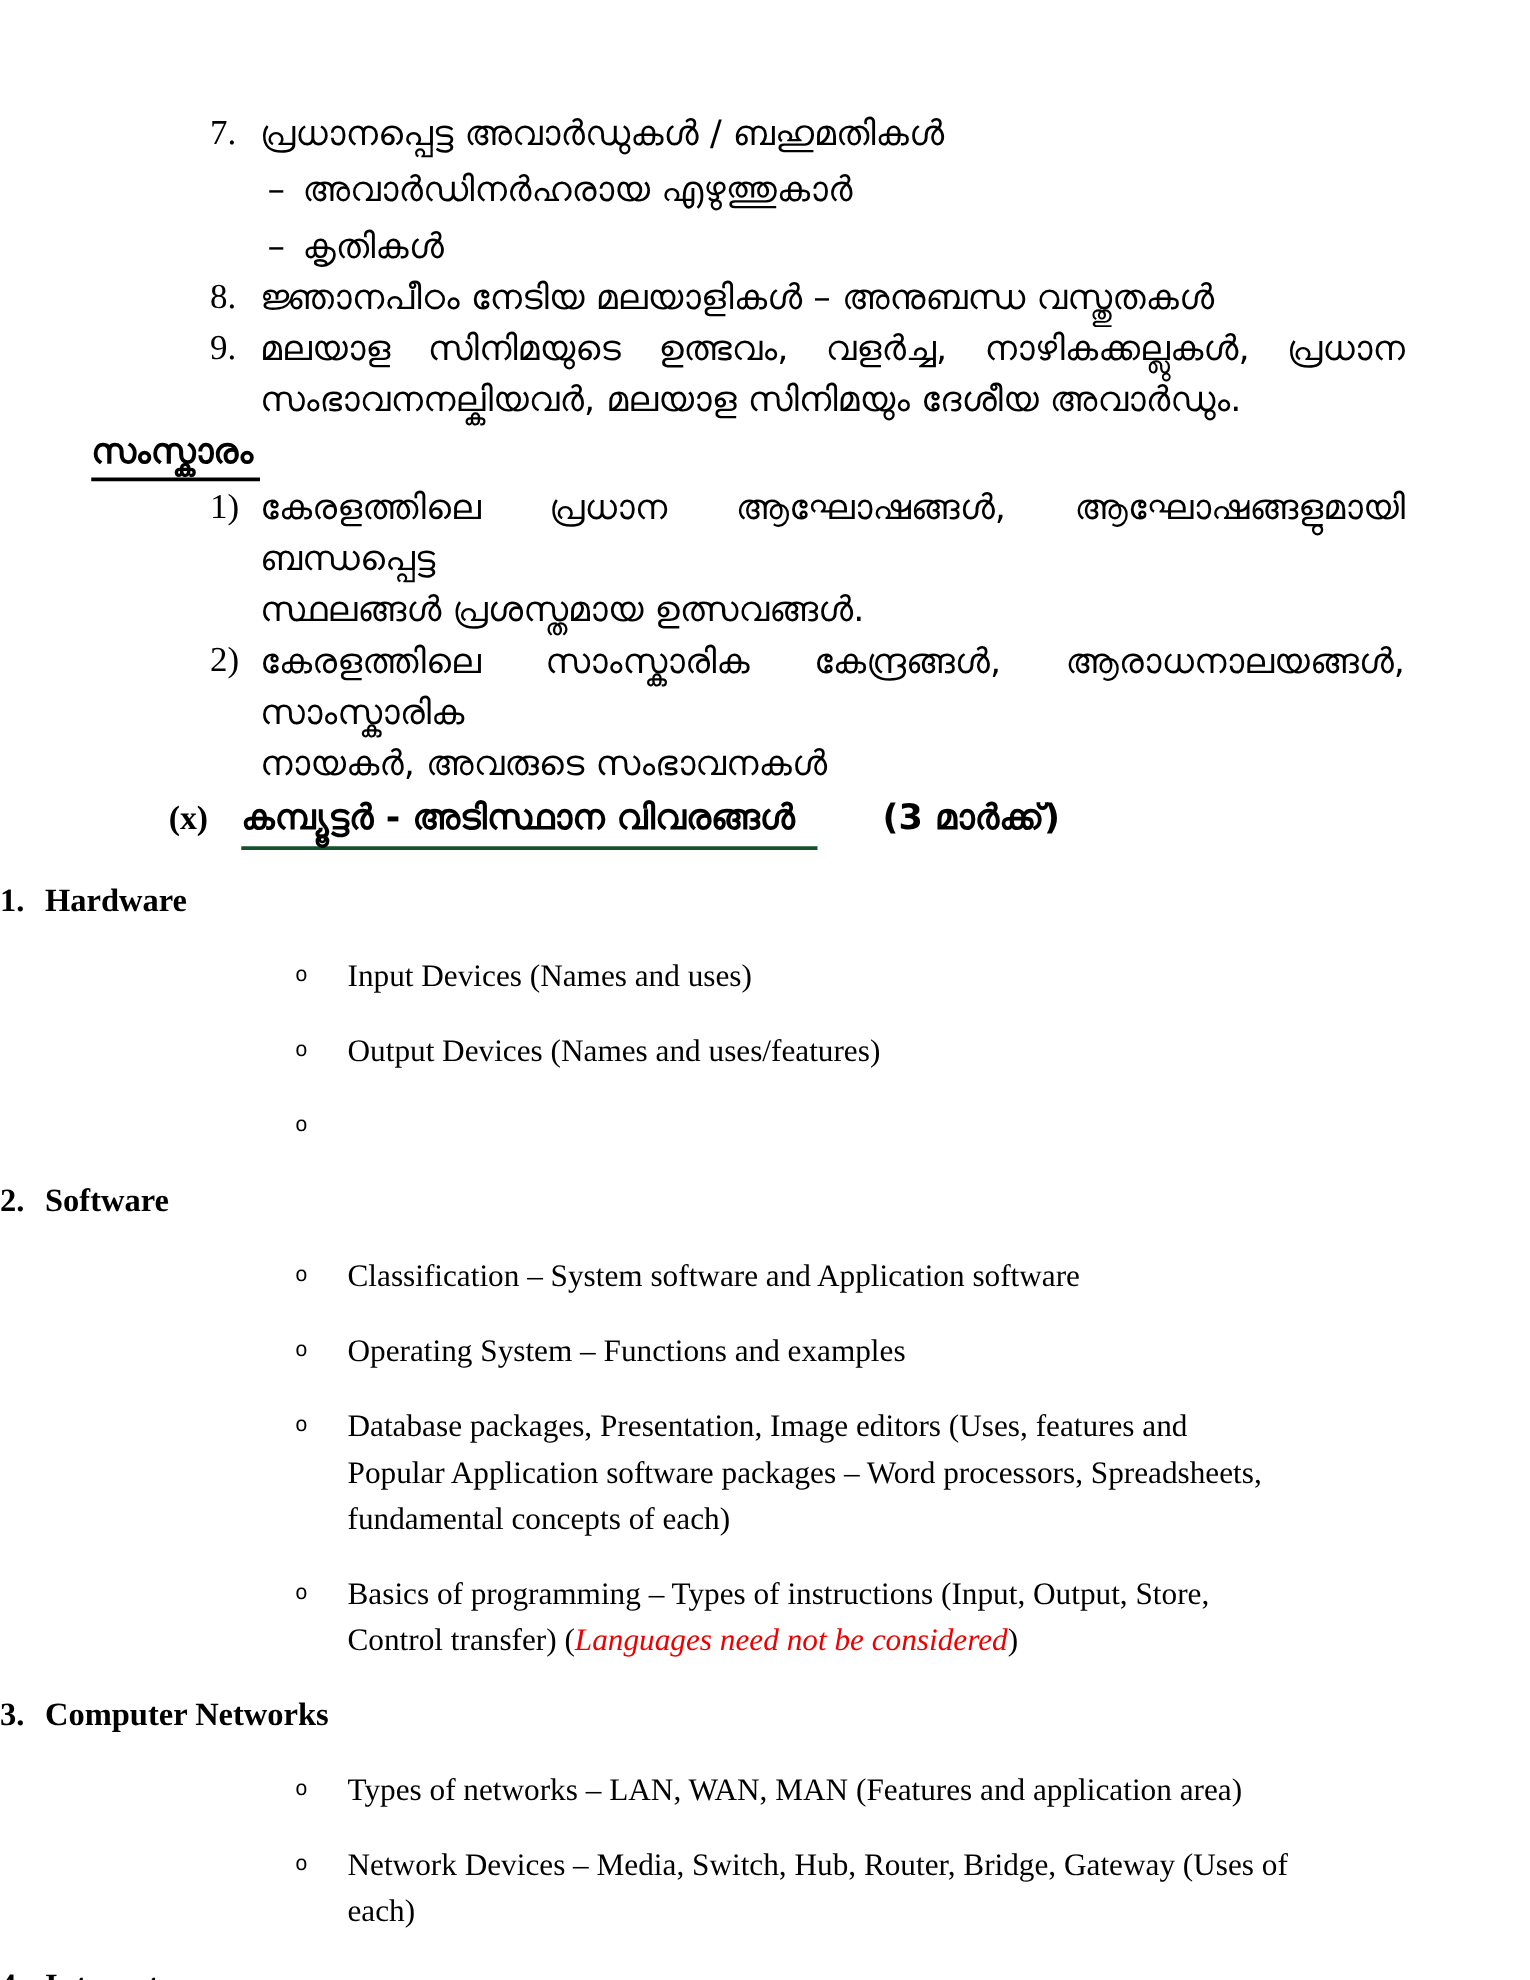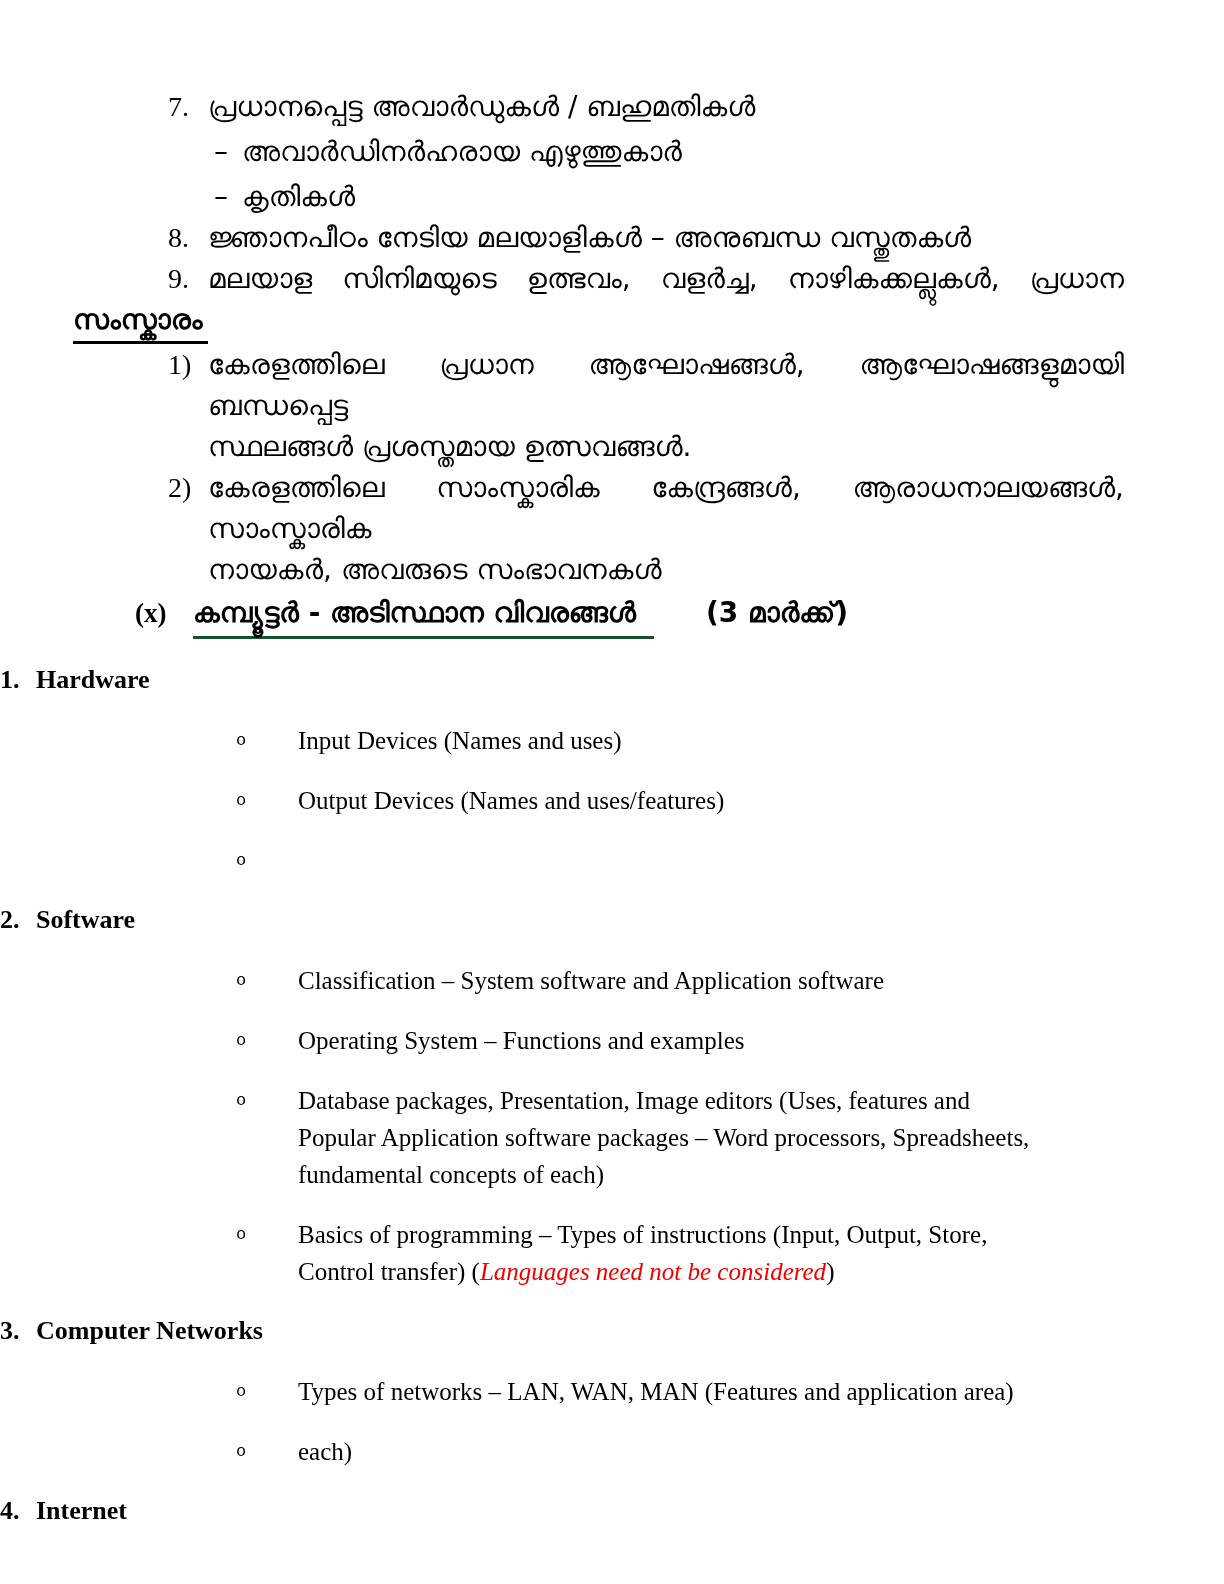--- a/index.html
+++ b/index.html
@@ -71,21 +71,21 @@
   }
   .etopic .tnum { display:inline-block; min-width:36px; }
   .ebullet { display:flex; margin-left:236px; margin-top:23px; }
   .bdot {
     width:42px;
     flex:none;
     font-family:"Liberation Mono", monospace;
     font-size:17px;
     line-height:37px;
   }
-  .btext { max-width:846px;margin-left:20px; }
+  .btext { max-width:846px; }
   .red { color:#ee0000; font-style:italic;text-align:right; }
 </style>
 </head>
 <body>
 
 <div class="page">
 
   <div class="mrow ml">
     <span class="num">7.</span>
     <div class="mtext">പ്രധാനപ്പെട്ട അവാർഡുകൾ / ബഹുമതികൾ</div>
@@ -101,20 +101,21 @@
 
   <div class="mrow ml">
     <span class="num">8.</span>
     <div class="mtext">ജ്ഞാനപീഠം നേടിയ മലയാളികൾ – അനുബന്ധ വസ്തുതകൾ</div>
   </div>
 
   <div class="mrow ml">
     <span class="num">9.</span>
     <div class="mtext">
       <div class="just">മലയാള സിനിമയുടെ ഉത്ഭവം, വളർച്ച, നാഴികക്കല്ലുകൾ, പ്രധാന</div>
+      <div>സംഭാവനനല്കിയവർ, മലയാള സിനിമയും ദേശീയ അവാർഡും.</div>
     </div>
   </div>
 
   <div class="mhead ml">
     <span class="und-wrap">സംസ്കാരം</span>
   </div>
 
   <div class="mrow ml">
     <span class="num">1)</span>
     <div class="mtext">
@@ -184,20 +185,21 @@
   <div class="etopic en">
     <span class="tnum">3.</span><span>Computer Networks</span>
   </div>
   <div class="ebullet en">
     <span class="bdot">o</span>
     <div class="btext">Types of networks – LAN, WAN, MAN (Features and application area)</div>
   </div>
   <div class="ebullet en">
     <span class="bdot">o</span>
     <div class="btext">
+      <div>Network Devices – Media, Switch, Hub, Router, Bridge, Gateway (Uses of</div>
       <div>each)</div>
     </div>
   </div>
 
   <div class="etopic en">
     <span class="tnum">4.</span><span>Internet</span>
   </div>
 
 </div>
 

